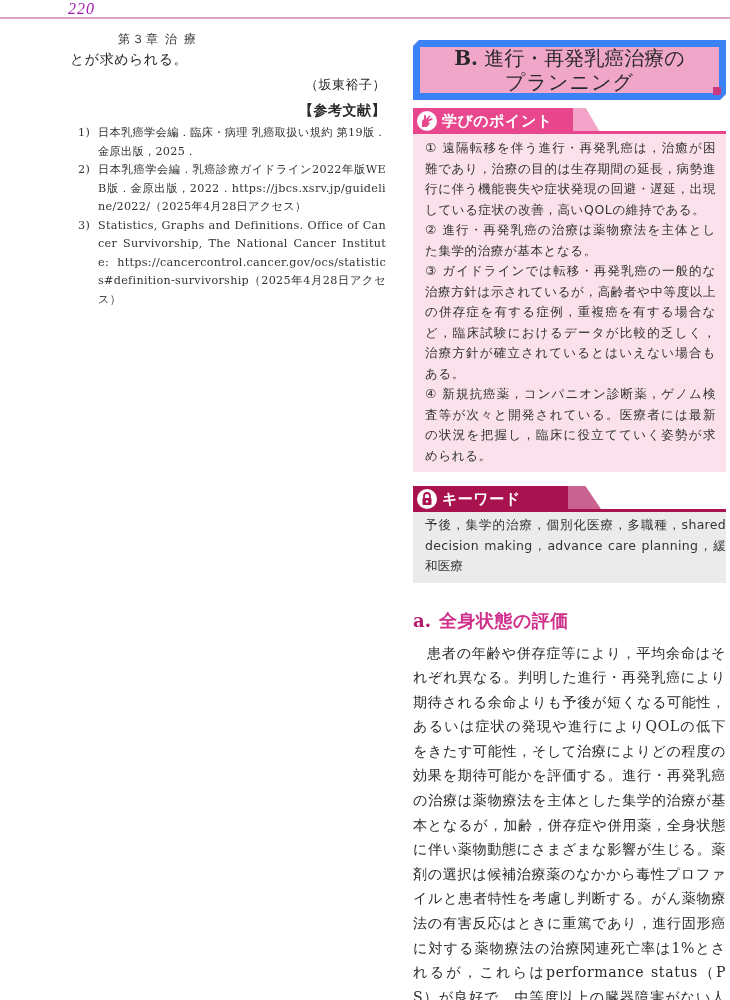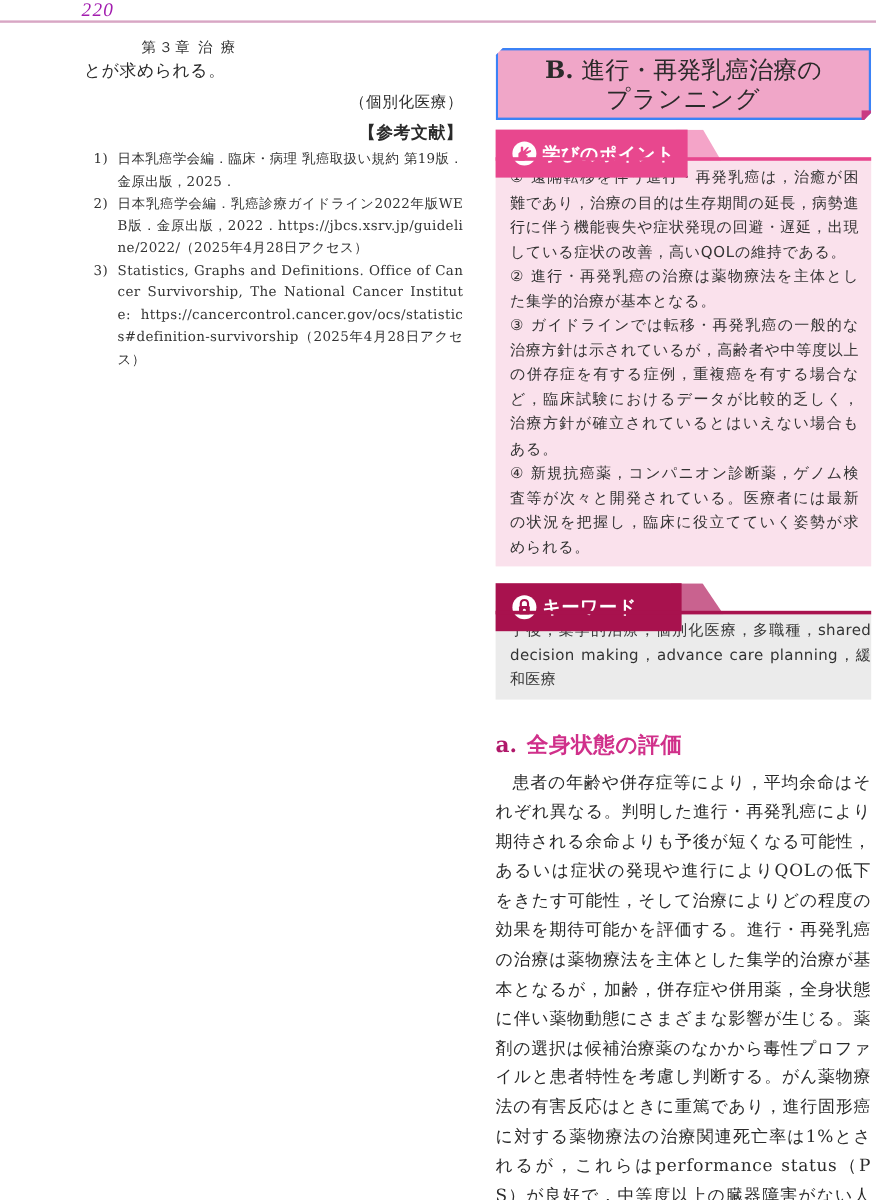--- a/index.html
+++ b/index.html
@@ -19,34 +19,34 @@
   .ref-list { list-style: none; margin-top: 4px; }
   .ref-item { display: flex; font-size: 11.2px; line-height: 18.5px; letter-spacing: 0.3px; color: #333; margin-left: 8px; }
   .ref-num { flex: 0 0 20px; }
   .ref-text { flex: 1; text-align: justify; word-break: break-all; }
 
   
   .right-col { position: absolute; left: 413px; top: 40px; width: 313px; }
 
   .section-title-box {
     position: relative; width: 313px; height: 60px;
-    background: #f0a6c8; border: 2px solid #3b82f6;
+    background: #f0a6c8; border: 7px solid #3b82f6;
     clip-path: polygon(6px 0, 100% 0, 100% calc(100% - 6px), calc(100% - 6px) 100%, 0 100%, 0 6px);
     display: flex; flex-direction: column; justify-content: center; align-items: center;
   }
   .section-title-box::after { content: ""; position: absolute; right: -2px; bottom: -2px; width: 8px; height: 8px; background: #c93a83; }
   .section-title-line1 { font-family: "DejaVu Sans", sans-serif; font-size: 20px; color: #2a2a2a; line-height: 24px; }
   .section-title-line1 .b-letter { font-family: "DejaVu Serif", serif; font-weight: bold; }
   .section-title-line2 { font-family: "DejaVu Sans", sans-serif; font-size: 20px; color: #2a2a2a; line-height: 24px; letter-spacing: 1px; }
 
   .points-box { margin-top: 8px; width: 313px; }
   .tab-header { position: relative; height: 26px; }
   .tab-main {
-    position: absolute; left: 0; top: 0; height: 40px; width: 160px;
-    background: #e8478e; display: flex; align-items: center; padding-left: 14px;
+    position: absolute; left: 0; top: 0; height: 26px; width: 160px;
+    background: #e8478e; display: flex; align-items: center; padding-left: 4px;
   }
   .tab-ext {
     position: absolute; left: 150px; top: 0; height: 26px; width: 38px;
     background: #f4a4c8; clip-path: polygon(0 0, 60% 0, 100% 100%, 0 100%);
   }
   .tab-rule { position: absolute; left: 0; bottom: 0; width: 313px; height: 3px; background: #e8478e; }
   .tab-icon { width: 20px; height: 20px; border-radius: 50%; background: #ffffff; display: flex; align-items: center; justify-content: center; margin-right: 5px; }
   .tab-label { font-family: "DejaVu Sans", sans-serif; font-weight: bold; font-size: 15px; color: #ffffff; letter-spacing: 0.5px; }
   .points-body { background: #fae1ec; padding: 4px 10px 6px 12px; }
   .point { font-family: "DejaVu Sans", sans-serif; font-size: 12.5px; line-height: 20.5px; color: #333; text-align: justify; letter-spacing: 0.6px; }
@@ -68,21 +68,21 @@
 <body>
 
 <div class="page-header">
   <span class="page-number">220</span>
   <span class="chapter-label">第３章 治 療</span>
   <div class="header-rule"></div>
 </div>
 
 <div class="left-col">
   <p class="continuation">とが求められる。</p>
-  <p class="author">（個別化医療）</p>
+  <p class="author">（坂東裕子）</p>
   <h3 class="refs-heading">【参考文献】</h3>
   <ul class="ref-list">
     <li class="ref-item">
       <span class="ref-num">1)</span>
       <span class="ref-text">日本乳癌学会編．臨床・病理 乳癌取扱い規約 第19版．金原出版，2025．</span>
     </li>
     <li class="ref-item">
       <span class="ref-num">2)</span>
       <span class="ref-text">日本乳癌学会編．乳癌診療ガイドライン2022年版WEB版．金原出版，2022．https://jbcs.xsrv.jp/guideline/2022/（2025年4月28日アクセス）</span>
     </li>

